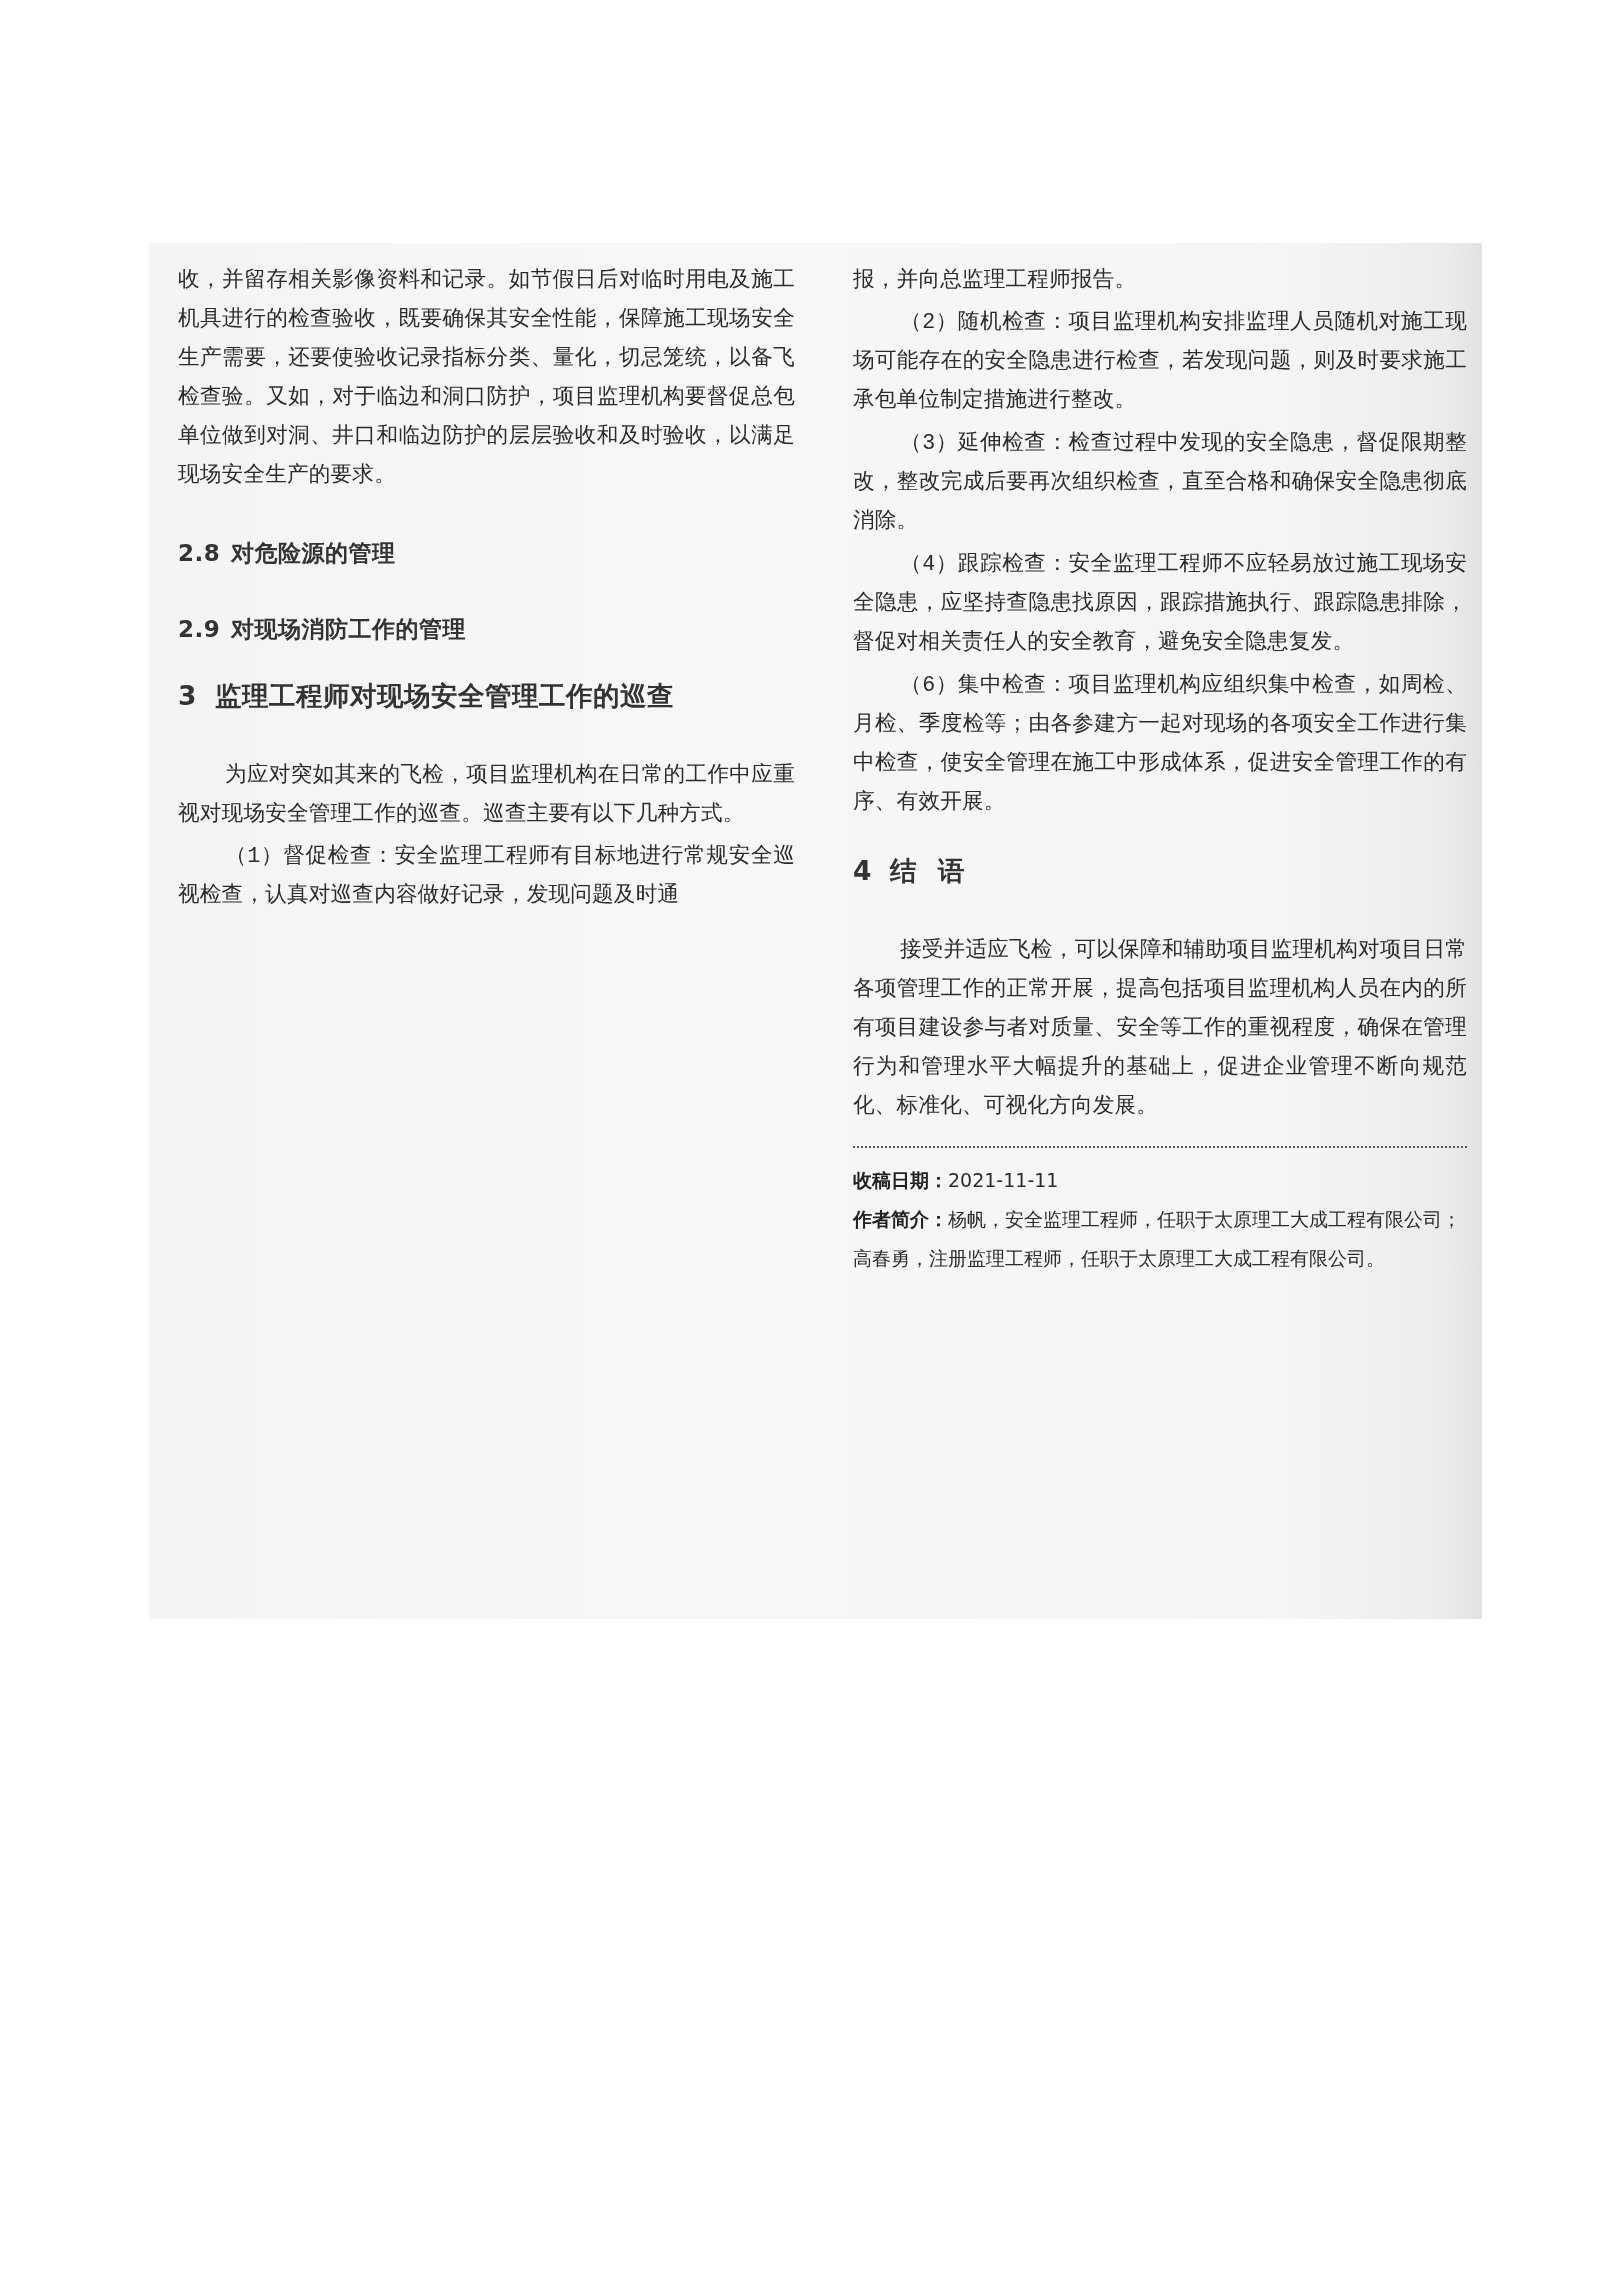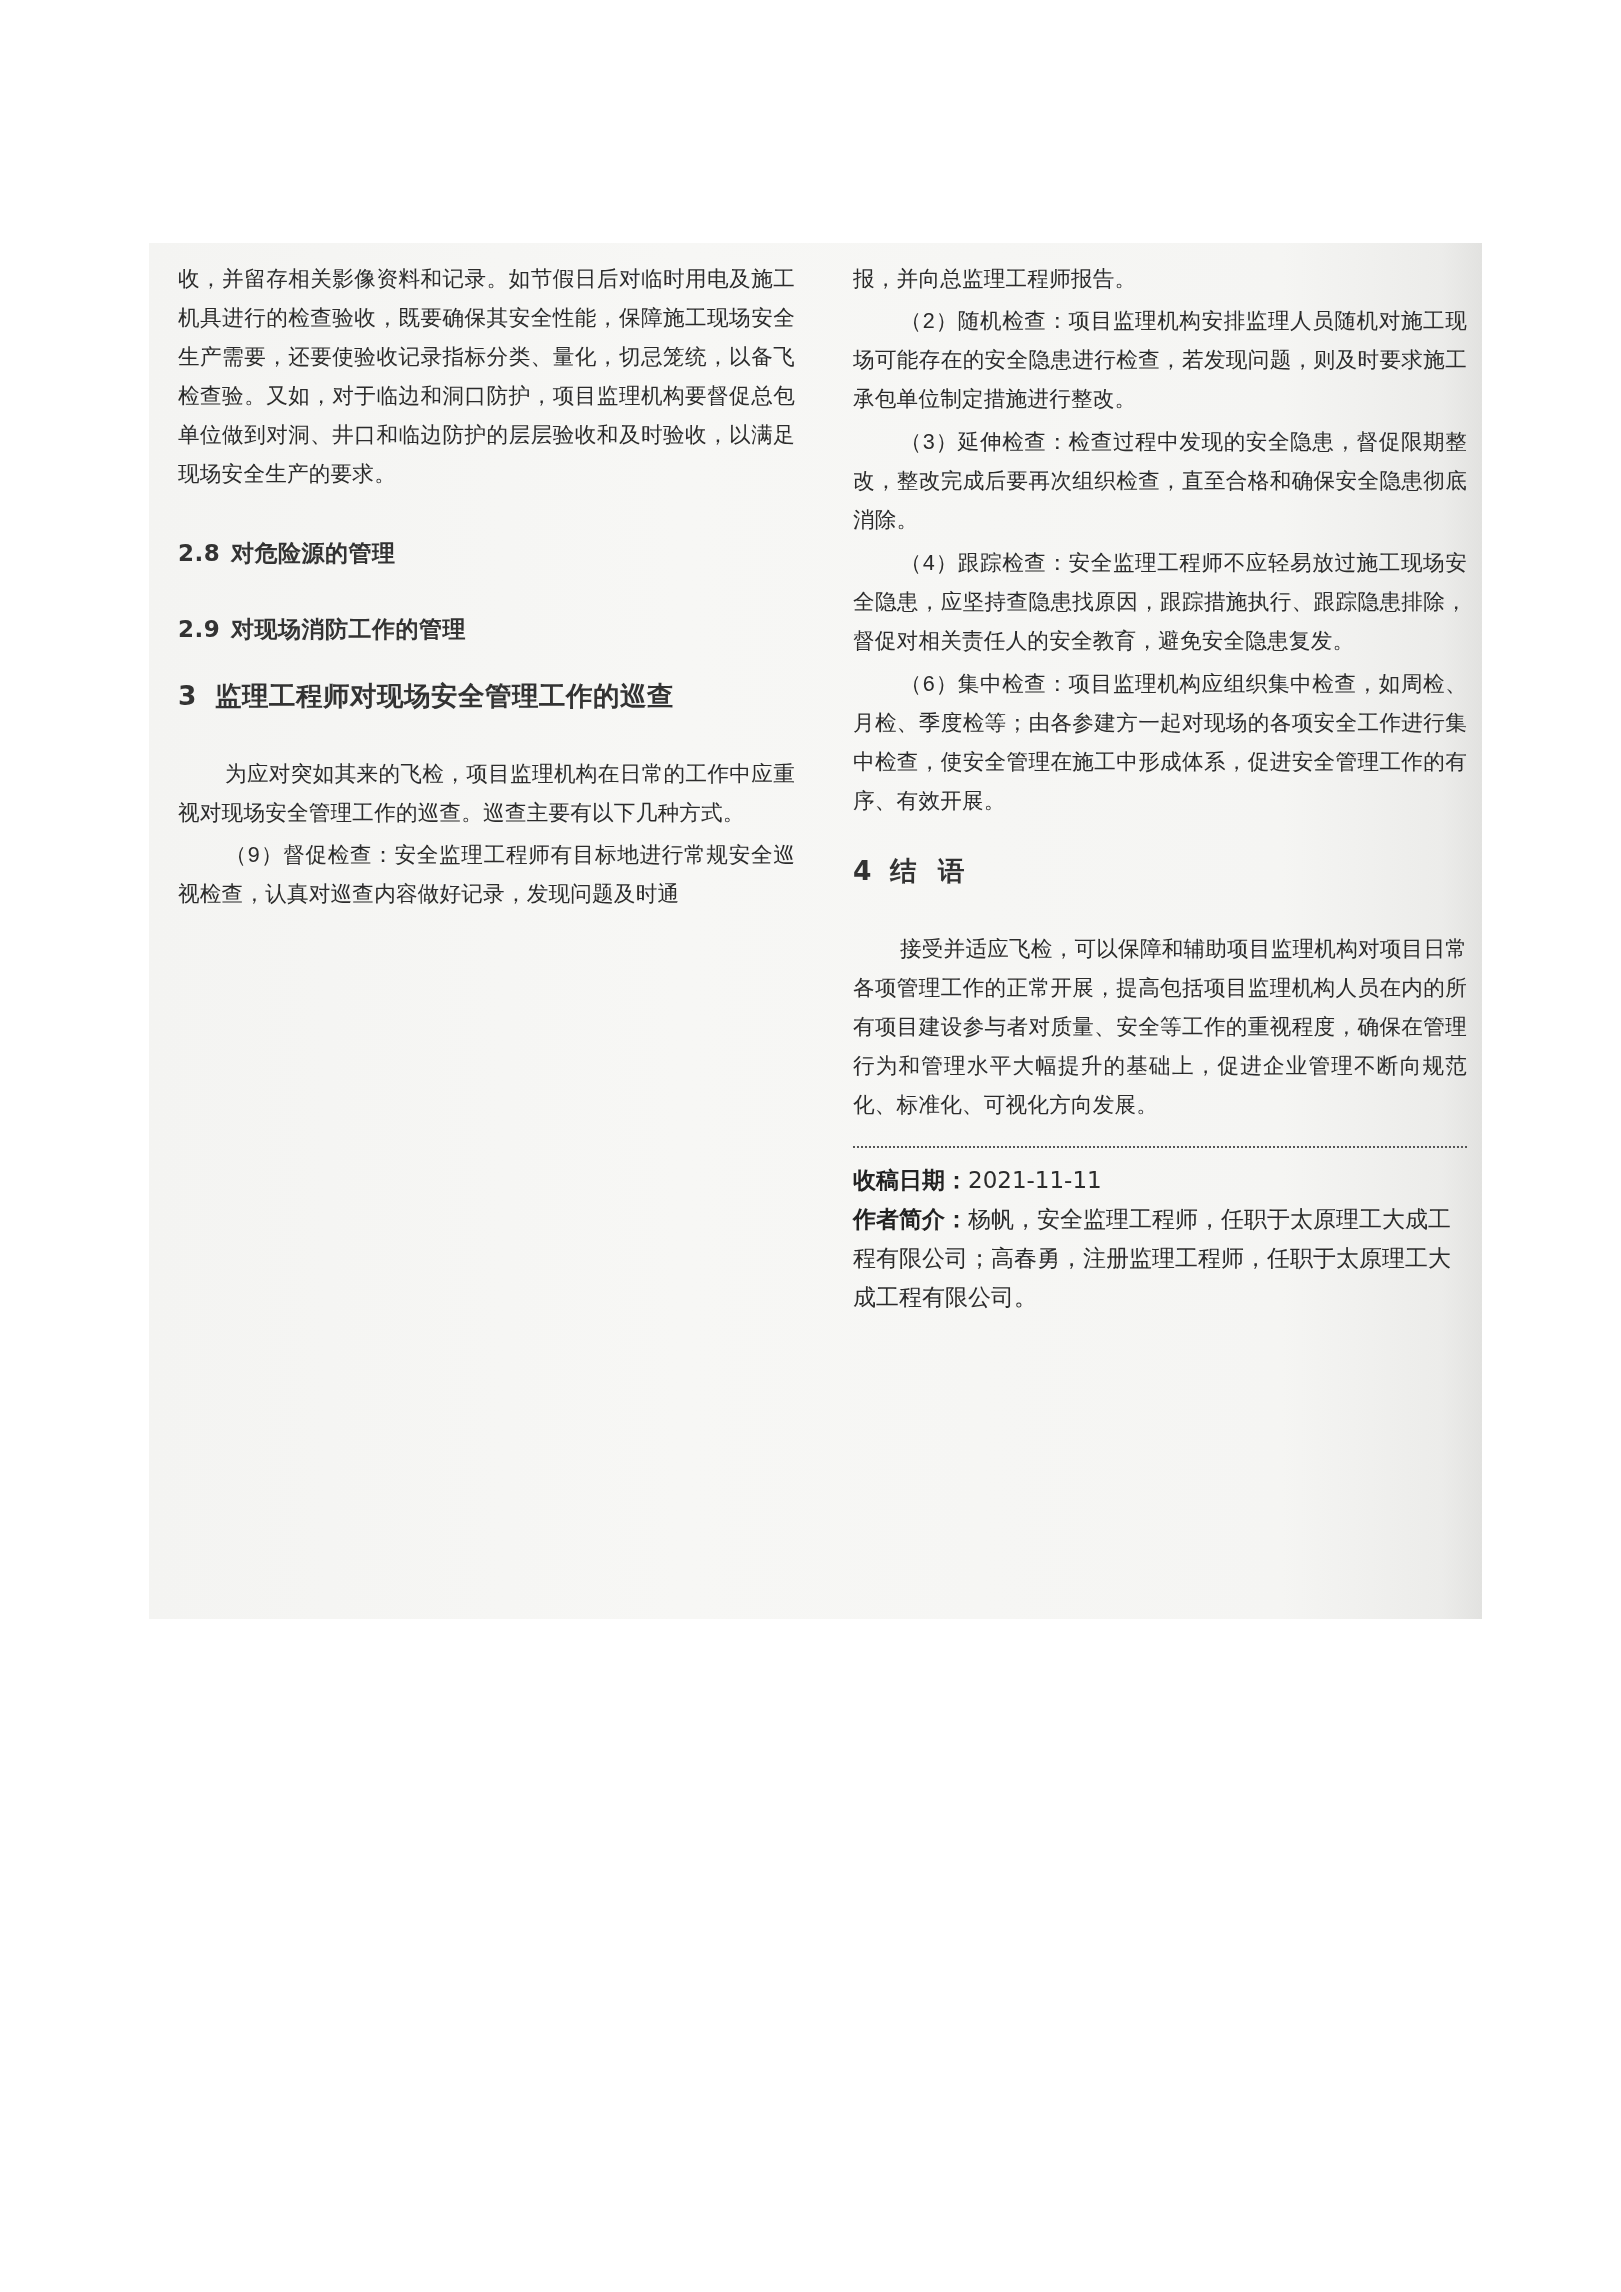--- a/index.html
+++ b/index.html
@@ -80,21 +80,21 @@
     }
     .gap-m { height: 41px; }
     .gap-h1 { height: 29px; }
     .gap-after-h1 { height: 41px; }
     .sep {
       border-top: 2px dotted #555555;
       margin: 19.6px 0 13.7px 0;
       height: 0;
     }
     .meta {
-      font-size: 23px;
+      font-size: 19px;
       line-height: 39px;
       margin: 0;
       color: #2b2b2b;
     }
     .meta .label {
       font-weight: bold;
       color: #222222;
     }
   </style>
 </head>
@@ -119,21 +119,21 @@
 
     <div class="gap-h1"></div>
 
     <h1 class="h1">
       <span class="num">3</span><span>监理工程师对现场安全管理工作的巡查</span>
     </h1>
 
     <div class="gap-after-h1"></div>
 
     <p class="para indent">为应对突如其来的飞检，项目监理机构在日常的工作中应重视对现场安全管理工作的巡查。巡查主要有以下几种方式。</p>
-    <p class="para item">（9）督促检查：安全监理工程师有目标地进行常规安全巡视检查，认真对巡查内容做好记录，发现问题及时通</p>
+    <p class="para item">（1）督促检查：安全监理工程师有目标地进行常规安全巡视检查，认真对巡查内容做好记录，发现问题及时通</p>
   </div>
 
   <div class="col col-right">
     <p class="para">报，并向总监理工程师报告。</p>
     <p class="para item">（2）随机检查：项目监理机构安排监理人员随机对施工现场可能存在的安全隐患进行检查，若发现问题，则及时要求施工承包单位制定措施进行整改。</p>
     <p class="para item">（3）延伸检查：检查过程中发现的安全隐患，督促限期整改，整改完成后要再次组织检查，直至合格和确保安全隐患彻底消除。</p>
     <p class="para item">（4）跟踪检查：安全监理工程师不应轻易放过施工现场安全隐患，应坚持查隐患找原因，跟踪措施执行、跟踪隐患排除，督促对相关责任人的安全教育，避免安全隐患复发。</p>
     <p class="para item">（6）集中检查：项目监理机构应组织集中检查，如周检、月检、季度检等；由各参建方一起对现场的各项安全工作进行集中检查，使安全管理在施工中形成体系，促进安全管理工作的有序、有效开展。</p>
 
     <div class="gap-h1"></div>

